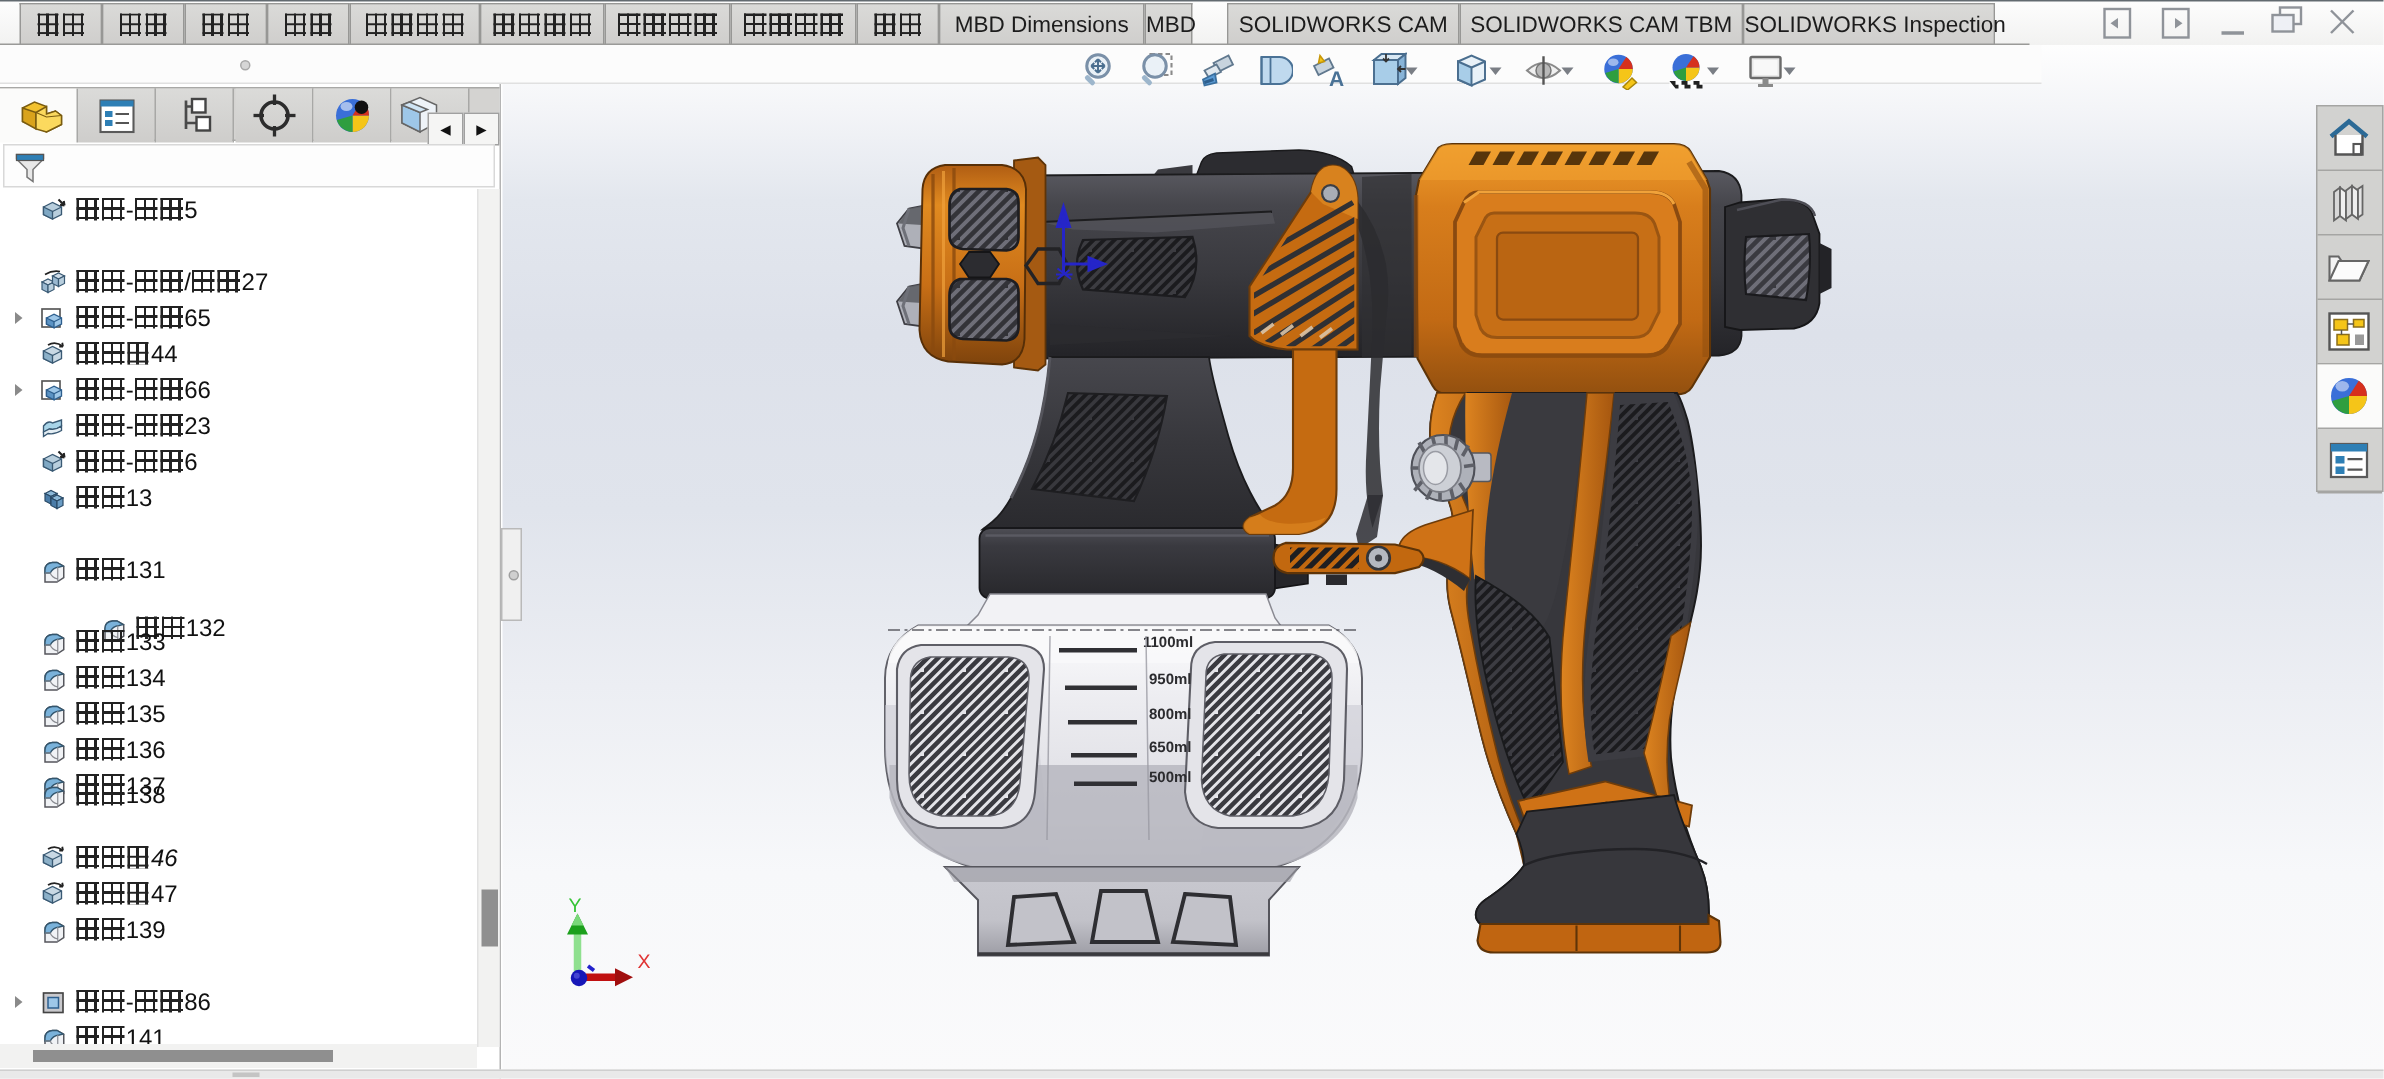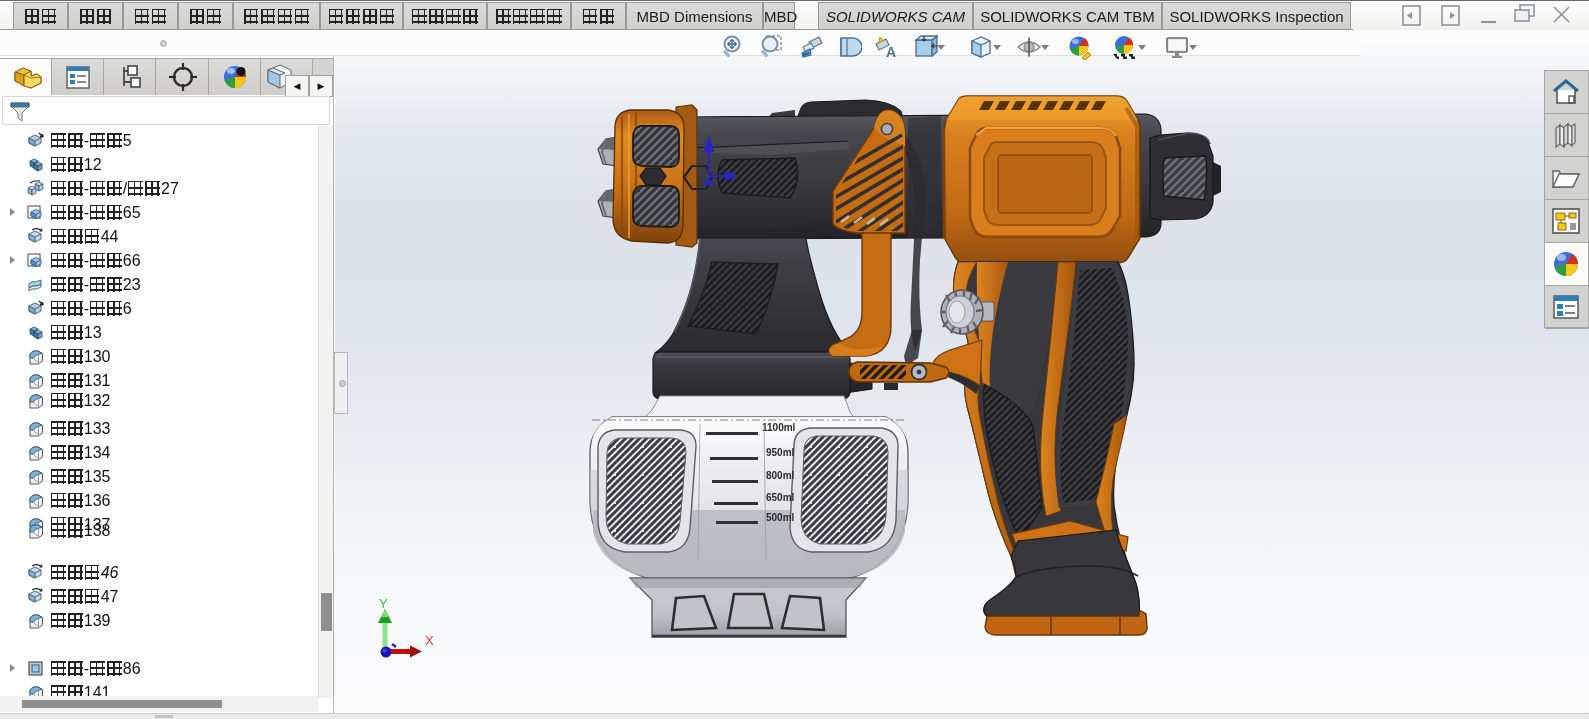--- a/index.html
+++ b/index.html
@@ -302,23 +302,23 @@
       <div class="ttab" style="left: 68px; width: 55px;"><span class="zh"></span><span class="zh"></span></div>
       <div class="ttab" style="left: 123px; width: 55px;"><span class="zh"></span><span class="zh"></span></div>
       <div class="ttab" style="left: 178px; width: 55px;"><span class="zh"></span><span class="zh"></span></div>
       <div class="ttab" style="left: 233px; width: 87px;"><span class="zh"></span><span class="zh"></span><span class="zh"></span><span class="zh"></span></div>
       <div class="ttab" style="left: 320px; width: 83px;"><span class="zh"></span><span class="zh"></span><span class="zh"></span><span class="zh"></span></div>
       <div class="ttab" style="left: 403px; width: 84px;"><span class="zh"></span><span class="zh"></span><span class="zh"></span><span class="zh"></span></div>
       <div class="ttab" style="left: 487px; width: 84px;"><span class="zh"></span><span class="zh"></span><span class="zh"></span><span class="zh"></span></div>
       <div class="ttab" style="left: 571px; width: 55px;"><span class="zh"></span><span class="zh"></span></div>
       <div class="ttab" style="left: 626px; width: 137px;">MBD Dimensions</div>
       <div class="ttab" style="left: 763px; width: 32px;">MBD</div>
-      <div class="ttab" style="left: 818px; width: 155px; font-style: italic;">SOLIDWORKS CAM</div>
+      <div class="ttab" style="left: 818px; width: 155px;">SOLIDWORKS CAM</div>
       <div class="ttab" style="left: 973px; width: 189px;">SOLIDWORKS CAM TBM</div>
-      <div class="ttab" style="left: 1162px; width: 189px;">SOLIDWORKS Inspection</div>
+      <div class="ttab" style="left: 1162px; width: 168px;">SOLIDWORKS Inspection</div>
     </div>
   <div id="tabline"></div>
   <div id="cmdstrip"></div>
   <div id="cmddot"></div>
   <svg id="triad" style="position:absolute;left:355px;top:592px;" width="90" height="75" viewBox="0 0 90 75">
     <text x="24" y="16" font-size="13" fill="#35c435" font-family="Liberation Sans">Y</text>
     <rect x="27.5" y="25" width="5" height="32" fill="#8fe08f"></rect>
     <path d="M30,17 L23,31 L37,31 Z" fill="#1ca01c"></path>
     <path d="M30,17 L26,25 L34,25 Z" fill="#7ad87a"></path>
     <text x="70" y="53" font-size="13" fill="#e03434" font-family="Liberation Sans">X</text>
@@ -468,120 +468,99 @@
     <div id="tree">
         <div class="titem" style="top: 3px;">
           <div class="ticon"><svg width="17" height="17" viewBox="0 0 17 17">
               <path d="M2,6 L8,3 L14,6 L14,11 L8,14 L2,11 Z" fill="#b8cedd" stroke="#3a5a74" stroke-width="0.9"></path>
               <path d="M2,6 L8,9 L8,14 L2,11 Z" fill="#7fa8c4" stroke="#3a5a74" stroke-width="0.9"></path>
               <path d="M8,9 L14,6" stroke="#3a5a74" stroke-width="0.9"></path>
               <path d="M12,1 L16,5 M16,5 l-3,-0.5 M16,5 l-0.5,-3" stroke="#222" stroke-width="1.4" fill="none"></path>
             </svg></div>
           <div class="tlabel"><span class="zh"></span><span class="zh"></span>-<span class="zh"></span><span class="zh"></span>5</div>
         </div>
-        <div class="titem" style="top: 27px;">
+        <div class="titem" style="top: 51px;">
+          <div class="ticon"><svg width="17" height="17" viewBox="0 0 17 17">
+              <path d="M1,8 L5,6 L9,8 L5,10 Z" fill="#d0dde8" stroke="#3a5a74" stroke-width="0.8"></path>
+              <path d="M1,8 L5,10 L5,15 L1,13 Z" fill="#9ab8d0" stroke="#3a5a74" stroke-width="0.8"></path>
+              <path d="M5,10 L9,8 L9,13 L5,15 Z" fill="#b8cedd" stroke="#3a5a74" stroke-width="0.8"></path>
+              <path d="M8,4 L12,2 L16,4 L12,6 Z" fill="#d0dde8" stroke="#3a5a74" stroke-width="0.8"></path>
+              <path d="M8,4 L12,6 L12,11 L8,9 Z" fill="#9ab8d0" stroke="#3a5a74" stroke-width="0.8"></path>
+              <path d="M12,6 L16,4 L16,9 L12,11 Z" fill="#b8cedd" stroke="#3a5a74" stroke-width="0.8"></path>
+              <path d="M3,3 Q8,0 13,1" fill="none" stroke="#222" stroke-width="1.1"></path>
+            </svg></div>
+          <div class="tlabel"><span class="zh"></span><span class="zh"></span>-<span class="zh"></span><span class="zh"></span>/<span class="zh"></span><span class="zh"></span>27</div>
+        </div>
+        <div class="titem" style="top: 75px; text-align: center;">
+          <div class="texp"></div>
+          <div class="ticon"><svg width="17" height="17" viewBox="0 0 17 17">
+              <rect x="1" y="2" width="12" height="12" fill="none" stroke="#555" stroke-width="1.1"></rect>
+              <path d="M4,8 L9,5.5 L14,8 L14,12 L9,14.5 L4,12 Z" fill="#9ec7e8" stroke="#2e5f8e" stroke-width="0.9"></path>
+              <path d="M4,8 L9,10.5 L9,14.5 L4,12 Z" fill="#5b93c4" stroke="#2e5f8e" stroke-width="0.9"></path>
+              <path d="M9,10.5 L14,8" stroke="#2e5f8e" stroke-width="0.9"></path>
+            </svg></div>
+          <div class="tlabel"><span class="zh"></span><span class="zh"></span>-<span class="zh"></span><span class="zh"></span>65</div>
+        </div>
+        <div class="titem" style="top: 99px;">
+          <div class="ticon"><svg width="17" height="17" viewBox="0 0 17 17">
+              <path d="M2,6 L8,3 L14,6 L14,11 L8,14 L2,11 Z" fill="#c8d8e4" stroke="#3a5a74" stroke-width="0.9"></path>
+              <path d="M2,6 L8,9 L8,14 L2,11 Z" fill="#8cb0c8" stroke="#3a5a74" stroke-width="0.9"></path>
+              <path d="M8,9 L14,6" stroke="#3a5a74" stroke-width="0.9"></path>
+              <path d="M5,2 Q10,-1 15,3 M15,3 l-2.5,0 M15,3 l-0.5,-2.5" stroke="#222" stroke-width="1.2" fill="none"></path>
+            </svg></div>
+          <div class="tlabel"><span class="zh"></span><span class="zh"></span><span class="zh"></span>44</div>
+        </div>
+        <div class="titem" style="top: 123px;">
+          <div class="texp"></div>
+          <div class="ticon"><svg width="17" height="17" viewBox="0 0 17 17">
+              <rect x="1" y="2" width="12" height="12" fill="none" stroke="#555" stroke-width="1.1"></rect>
+              <path d="M4,8 L9,5.5 L14,8 L14,12 L9,14.5 L4,12 Z" fill="#9ec7e8" stroke="#2e5f8e" stroke-width="0.9"></path>
+              <path d="M4,8 L9,10.5 L9,14.5 L4,12 Z" fill="#5b93c4" stroke="#2e5f8e" stroke-width="0.9"></path>
+              <path d="M9,10.5 L14,8" stroke="#2e5f8e" stroke-width="0.9"></path>
+            </svg></div>
+          <div class="tlabel"><span class="zh"></span><span class="zh"></span>-<span class="zh"></span><span class="zh"></span>66</div>
+        </div>
+        <div class="titem" style="top: 147px;">
+          <div class="ticon"><svg width="17" height="17" viewBox="0 0 17 17">
+              <path d="M2,8 Q5,4 8,6 L14,4 L14,8 Q10,11 6,10 L2,12 Z" fill="#a8d4e8" stroke="#3a5a74" stroke-width="0.9"></path>
+              <path d="M2,12 L6,10 Q10,11 14,8 L14,11 Q9,14 5,13 L2,15 Z" fill="#e4eef4" stroke="#3a5a74" stroke-width="0.9"></path>
+            </svg></div>
+          <div class="tlabel"><span class="zh"></span><span class="zh"></span>-<span class="zh"></span><span class="zh"></span>23</div>
+        </div>
+        <div class="titem" style="top: 171px;">
+          <div class="ticon"><svg width="17" height="17" viewBox="0 0 17 17">
+              <path d="M2,6 L8,3 L14,6 L14,11 L8,14 L2,11 Z" fill="#b8cedd" stroke="#3a5a74" stroke-width="0.9"></path>
+              <path d="M2,6 L8,9 L8,14 L2,11 Z" fill="#7fa8c4" stroke="#3a5a74" stroke-width="0.9"></path>
+              <path d="M8,9 L14,6" stroke="#3a5a74" stroke-width="0.9"></path>
+              <path d="M12,1 L16,5 M16,5 l-3,-0.5 M16,5 l-0.5,-3" stroke="#222" stroke-width="1.4" fill="none"></path>
+            </svg></div>
+          <div class="tlabel"><span class="zh"></span><span class="zh"></span>-<span class="zh"></span><span class="zh"></span>6</div>
+        </div>
+        <div class="titem" style="top: 195px;">
           <div class="ticon"><svg width="17" height="17" viewBox="0 0 17 17">
               <g stroke="#2a4a66" stroke-width="0.8">
                 <path d="M3,5 L7,3 L11,5 L7,7 Z" fill="#8cb8d8"></path>
                 <path d="M3,5 L7,7 L7,12 L3,10 Z" fill="#4a7ca8"></path>
                 <path d="M7,7 L11,5 L11,10 L7,12 Z" fill="#6a9cc4"></path>
                 <path d="M7,8 L11,6 L15,8 L11,10 Z" fill="#8cb8d8"></path>
                 <path d="M7,8 L11,10 L11,15 L7,13 Z" fill="#4a7ca8"></path>
                 <path d="M11,10 L15,8 L15,13 L11,15 Z" fill="#6a9cc4"></path>
               </g>
             </svg></div>
-          <div class="tlabel"><span class="zh"></span><span class="zh"></span>12</div>
-        </div>
-        <div class="titem" style="top: 51px;">
-          <div class="ticon"><svg width="17" height="17" viewBox="0 0 17 17">
-              <path d="M1,8 L5,6 L9,8 L5,10 Z" fill="#d0dde8" stroke="#3a5a74" stroke-width="0.8"></path>
-              <path d="M1,8 L5,10 L5,15 L1,13 Z" fill="#9ab8d0" stroke="#3a5a74" stroke-width="0.8"></path>
-              <path d="M5,10 L9,8 L9,13 L5,15 Z" fill="#b8cedd" stroke="#3a5a74" stroke-width="0.8"></path>
-              <path d="M8,4 L12,2 L16,4 L12,6 Z" fill="#d0dde8" stroke="#3a5a74" stroke-width="0.8"></path>
-              <path d="M8,4 L12,6 L12,11 L8,9 Z" fill="#9ab8d0" stroke="#3a5a74" stroke-width="0.8"></path>
-              <path d="M12,6 L16,4 L16,9 L12,11 Z" fill="#b8cedd" stroke="#3a5a74" stroke-width="0.8"></path>
-              <path d="M3,3 Q8,0 13,1" fill="none" stroke="#222" stroke-width="1.1"></path>
-            </svg></div>
-          <div class="tlabel"><span class="zh"></span><span class="zh"></span>-<span class="zh"></span><span class="zh"></span>/<span class="zh"></span><span class="zh"></span>27</div>
-        </div>
-        <div class="titem" style="top: 75px; text-align: center;">
-          <div class="texp"></div>
-          <div class="ticon"><svg width="17" height="17" viewBox="0 0 17 17">
-              <rect x="1" y="2" width="12" height="12" fill="none" stroke="#555" stroke-width="1.1"></rect>
-              <path d="M4,8 L9,5.5 L14,8 L14,12 L9,14.5 L4,12 Z" fill="#9ec7e8" stroke="#2e5f8e" stroke-width="0.9"></path>
-              <path d="M4,8 L9,10.5 L9,14.5 L4,12 Z" fill="#5b93c4" stroke="#2e5f8e" stroke-width="0.9"></path>
-              <path d="M9,10.5 L14,8" stroke="#2e5f8e" stroke-width="0.9"></path>
-            </svg></div>
-          <div class="tlabel"><span class="zh"></span><span class="zh"></span>-<span class="zh"></span><span class="zh"></span>65</div>
-        </div>
-        <div class="titem" style="top: 99px;">
-          <div class="ticon"><svg width="17" height="17" viewBox="0 0 17 17">
-              <path d="M2,6 L8,3 L14,6 L14,11 L8,14 L2,11 Z" fill="#c8d8e4" stroke="#3a5a74" stroke-width="0.9"></path>
-              <path d="M2,6 L8,9 L8,14 L2,11 Z" fill="#8cb0c8" stroke="#3a5a74" stroke-width="0.9"></path>
-              <path d="M8,9 L14,6" stroke="#3a5a74" stroke-width="0.9"></path>
-              <path d="M5,2 Q10,-1 15,3 M15,3 l-2.5,0 M15,3 l-0.5,-2.5" stroke="#222" stroke-width="1.2" fill="none"></path>
-            </svg></div>
-          <div class="tlabel"><span class="zh"></span><span class="zh"></span><span class="zh"></span>44</div>
-        </div>
-        <div class="titem" style="top: 123px;">
-          <div class="texp"></div>
-          <div class="ticon"><svg width="17" height="17" viewBox="0 0 17 17">
-              <rect x="1" y="2" width="12" height="12" fill="none" stroke="#555" stroke-width="1.1"></rect>
-              <path d="M4,8 L9,5.5 L14,8 L14,12 L9,14.5 L4,12 Z" fill="#9ec7e8" stroke="#2e5f8e" stroke-width="0.9"></path>
-              <path d="M4,8 L9,10.5 L9,14.5 L4,12 Z" fill="#5b93c4" stroke="#2e5f8e" stroke-width="0.9"></path>
-              <path d="M9,10.5 L14,8" stroke="#2e5f8e" stroke-width="0.9"></path>
-            </svg></div>
-          <div class="tlabel"><span class="zh"></span><span class="zh"></span>-<span class="zh"></span><span class="zh"></span>66</div>
-        </div>
-        <div class="titem" style="top: 147px;">
-          <div class="ticon"><svg width="17" height="17" viewBox="0 0 17 17">
-              <path d="M2,8 Q5,4 8,6 L14,4 L14,8 Q10,11 6,10 L2,12 Z" fill="#a8d4e8" stroke="#3a5a74" stroke-width="0.9"></path>
-              <path d="M2,12 L6,10 Q10,11 14,8 L14,11 Q9,14 5,13 L2,15 Z" fill="#e4eef4" stroke="#3a5a74" stroke-width="0.9"></path>
-            </svg></div>
-          <div class="tlabel"><span class="zh"></span><span class="zh"></span>-<span class="zh"></span><span class="zh"></span>23</div>
-        </div>
-        <div class="titem" style="top: 171px;">
-          <div class="ticon"><svg width="17" height="17" viewBox="0 0 17 17">
-              <path d="M2,6 L8,3 L14,6 L14,11 L8,14 L2,11 Z" fill="#b8cedd" stroke="#3a5a74" stroke-width="0.9"></path>
-              <path d="M2,6 L8,9 L8,14 L2,11 Z" fill="#7fa8c4" stroke="#3a5a74" stroke-width="0.9"></path>
-              <path d="M8,9 L14,6" stroke="#3a5a74" stroke-width="0.9"></path>
-              <path d="M12,1 L16,5 M16,5 l-3,-0.5 M16,5 l-0.5,-3" stroke="#222" stroke-width="1.4" fill="none"></path>
-            </svg></div>
-          <div class="tlabel"><span class="zh"></span><span class="zh"></span>-<span class="zh"></span><span class="zh"></span>6</div>
-        </div>
-        <div class="titem" style="top: 195px;">
-          <div class="ticon"><svg width="17" height="17" viewBox="0 0 17 17">
-              <g stroke="#2a4a66" stroke-width="0.8">
-                <path d="M3,5 L7,3 L11,5 L7,7 Z" fill="#8cb8d8"></path>
-                <path d="M3,5 L7,7 L7,12 L3,10 Z" fill="#4a7ca8"></path>
-                <path d="M7,7 L11,5 L11,10 L7,12 Z" fill="#6a9cc4"></path>
-                <path d="M7,8 L11,6 L15,8 L11,10 Z" fill="#8cb8d8"></path>
-                <path d="M7,8 L11,10 L11,15 L7,13 Z" fill="#4a7ca8"></path>
-                <path d="M11,10 L15,8 L15,13 L11,15 Z" fill="#6a9cc4"></path>
-              </g>
-            </svg></div>
           <div class="tlabel"><span class="zh"></span><span class="zh"></span>13</div>
         </div>
-        <div class="titem" style="top: 219px;">
-          <div class="ticon"><svg width="18" height="18" viewBox="0 0 18 18">
-              <path d="M3,8 Q3,3.5 8,3 L11,3 L15.5,5.5 L15.5,13 L11,16 L3,16 Z" fill="#f0f2f5" stroke="#55565c" stroke-width="1"></path>
-              <path d="M3,8 Q3,3.5 8,3 L11,3 L15,5.3 L12.5,6 Q8,6.5 6.5,10 L3,10 Z" fill="#7ab2da" stroke="#33566e" stroke-width="0.9"></path>
-              <path d="M11.5,6 L11.5,15.8 M3,10 L6.5,10 Q7.5,13 11.5,14" fill="none" stroke="#8a8c92" stroke-width="0.8"></path>
-            </svg></div>
-          <div class="tlabel"><span class="zh"></span><span class="zh"></span>130</div>
-        </div>
         <div class="titem" style="top: 243px;">
           <div class="ticon"><svg width="18" height="18" viewBox="0 0 18 18">
               <path d="M3,8 Q3,3.5 8,3 L11,3 L15.5,5.5 L15.5,13 L11,16 L3,16 Z" fill="#f0f2f5" stroke="#55565c" stroke-width="1"></path>
               <path d="M3,8 Q3,3.5 8,3 L11,3 L15,5.3 L12.5,6 Q8,6.5 6.5,10 L3,10 Z" fill="#7ab2da" stroke="#33566e" stroke-width="0.9"></path>
               <path d="M11.5,6 L11.5,15.8 M3,10 L6.5,10 Q7.5,13 11.5,14" fill="none" stroke="#8a8c92" stroke-width="0.8"></path>
             </svg></div>
           <div class="tlabel"><span class="zh"></span><span class="zh"></span>131</div>
         </div>
-        <div class="titem" style="top: 263px;">
+        <div class="titem" style="top: 282px; margin-left: 40px;">
           <div class="ticon"><svg width="18" height="18" viewBox="0 0 18 18">
               <path d="M3,8 Q3,3.5 8,3 L11,3 L15.5,5.5 L15.5,13 L11,16 L3,16 Z" fill="#f0f2f5" stroke="#55565c" stroke-width="1"></path>
               <path d="M3,8 Q3,3.5 8,3 L11,3 L15,5.3 L12.5,6 Q8,6.5 6.5,10 L3,10 Z" fill="#7ab2da" stroke="#33566e" stroke-width="0.9"></path>
               <path d="M11.5,6 L11.5,15.8 M3,10 L6.5,10 Q7.5,13 11.5,14" fill="none" stroke="#8a8c92" stroke-width="0.8"></path>
             </svg></div>
           <div class="tlabel"><span class="zh"></span><span class="zh"></span>132</div>
         </div>
         <div class="titem" style="top: 291px;">
           <div class="ticon"><svg width="18" height="18" viewBox="0 0 18 18">
               <path d="M3,8 Q3,3.5 8,3 L11,3 L15.5,5.5 L15.5,13 L11,16 L3,16 Z" fill="#f0f2f5" stroke="#55565c" stroke-width="1"></path>

